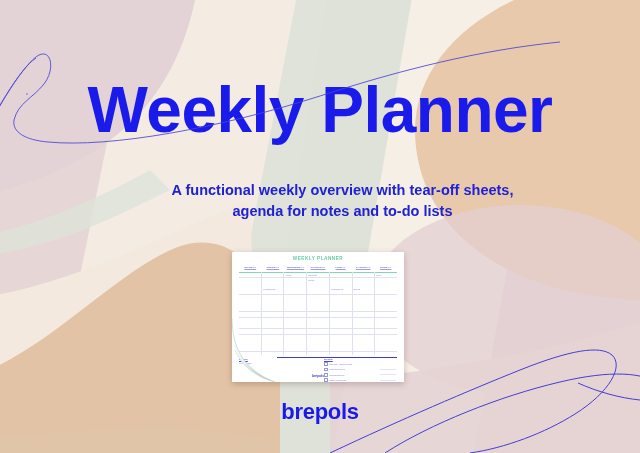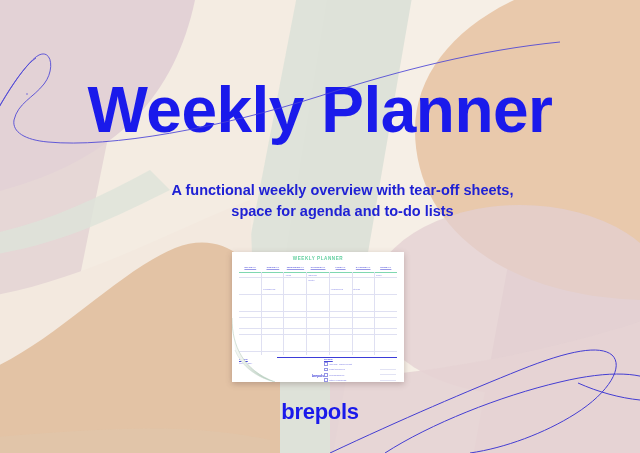--- a/index.html
+++ b/index.html
@@ -136,21 +136,21 @@
 
     <path d="M-40,473 L-40,440 C80,430 180,420 270,440 L270,473 Z" fill="#e0c6ab" opacity="0.6"></path>
 
     <path d="M-10,255 C60,245 120,215 170,190 L150,170 C95,200 40,225 -15,235 Z" fill="#dde3d9" opacity="0.8"></path>
   </svg>
 
   <div class="title">Weekly Planner</div>
 
   <div class="subtitle">
     <span>A functional weekly overview with tear-off sheets,</span>
-    <span>space for agenda and to-do lists</span>
+    <span>agenda for notes and to-do lists</span>
   </div>
 
   <div class="planner-wrap">
     <div class="planner-card">
 
       <div class="p-title">WEEKLY PLANNER</div>
 
       <div class="p-grid">
         <div class="p-head">
           <div>MONDAY</div>

